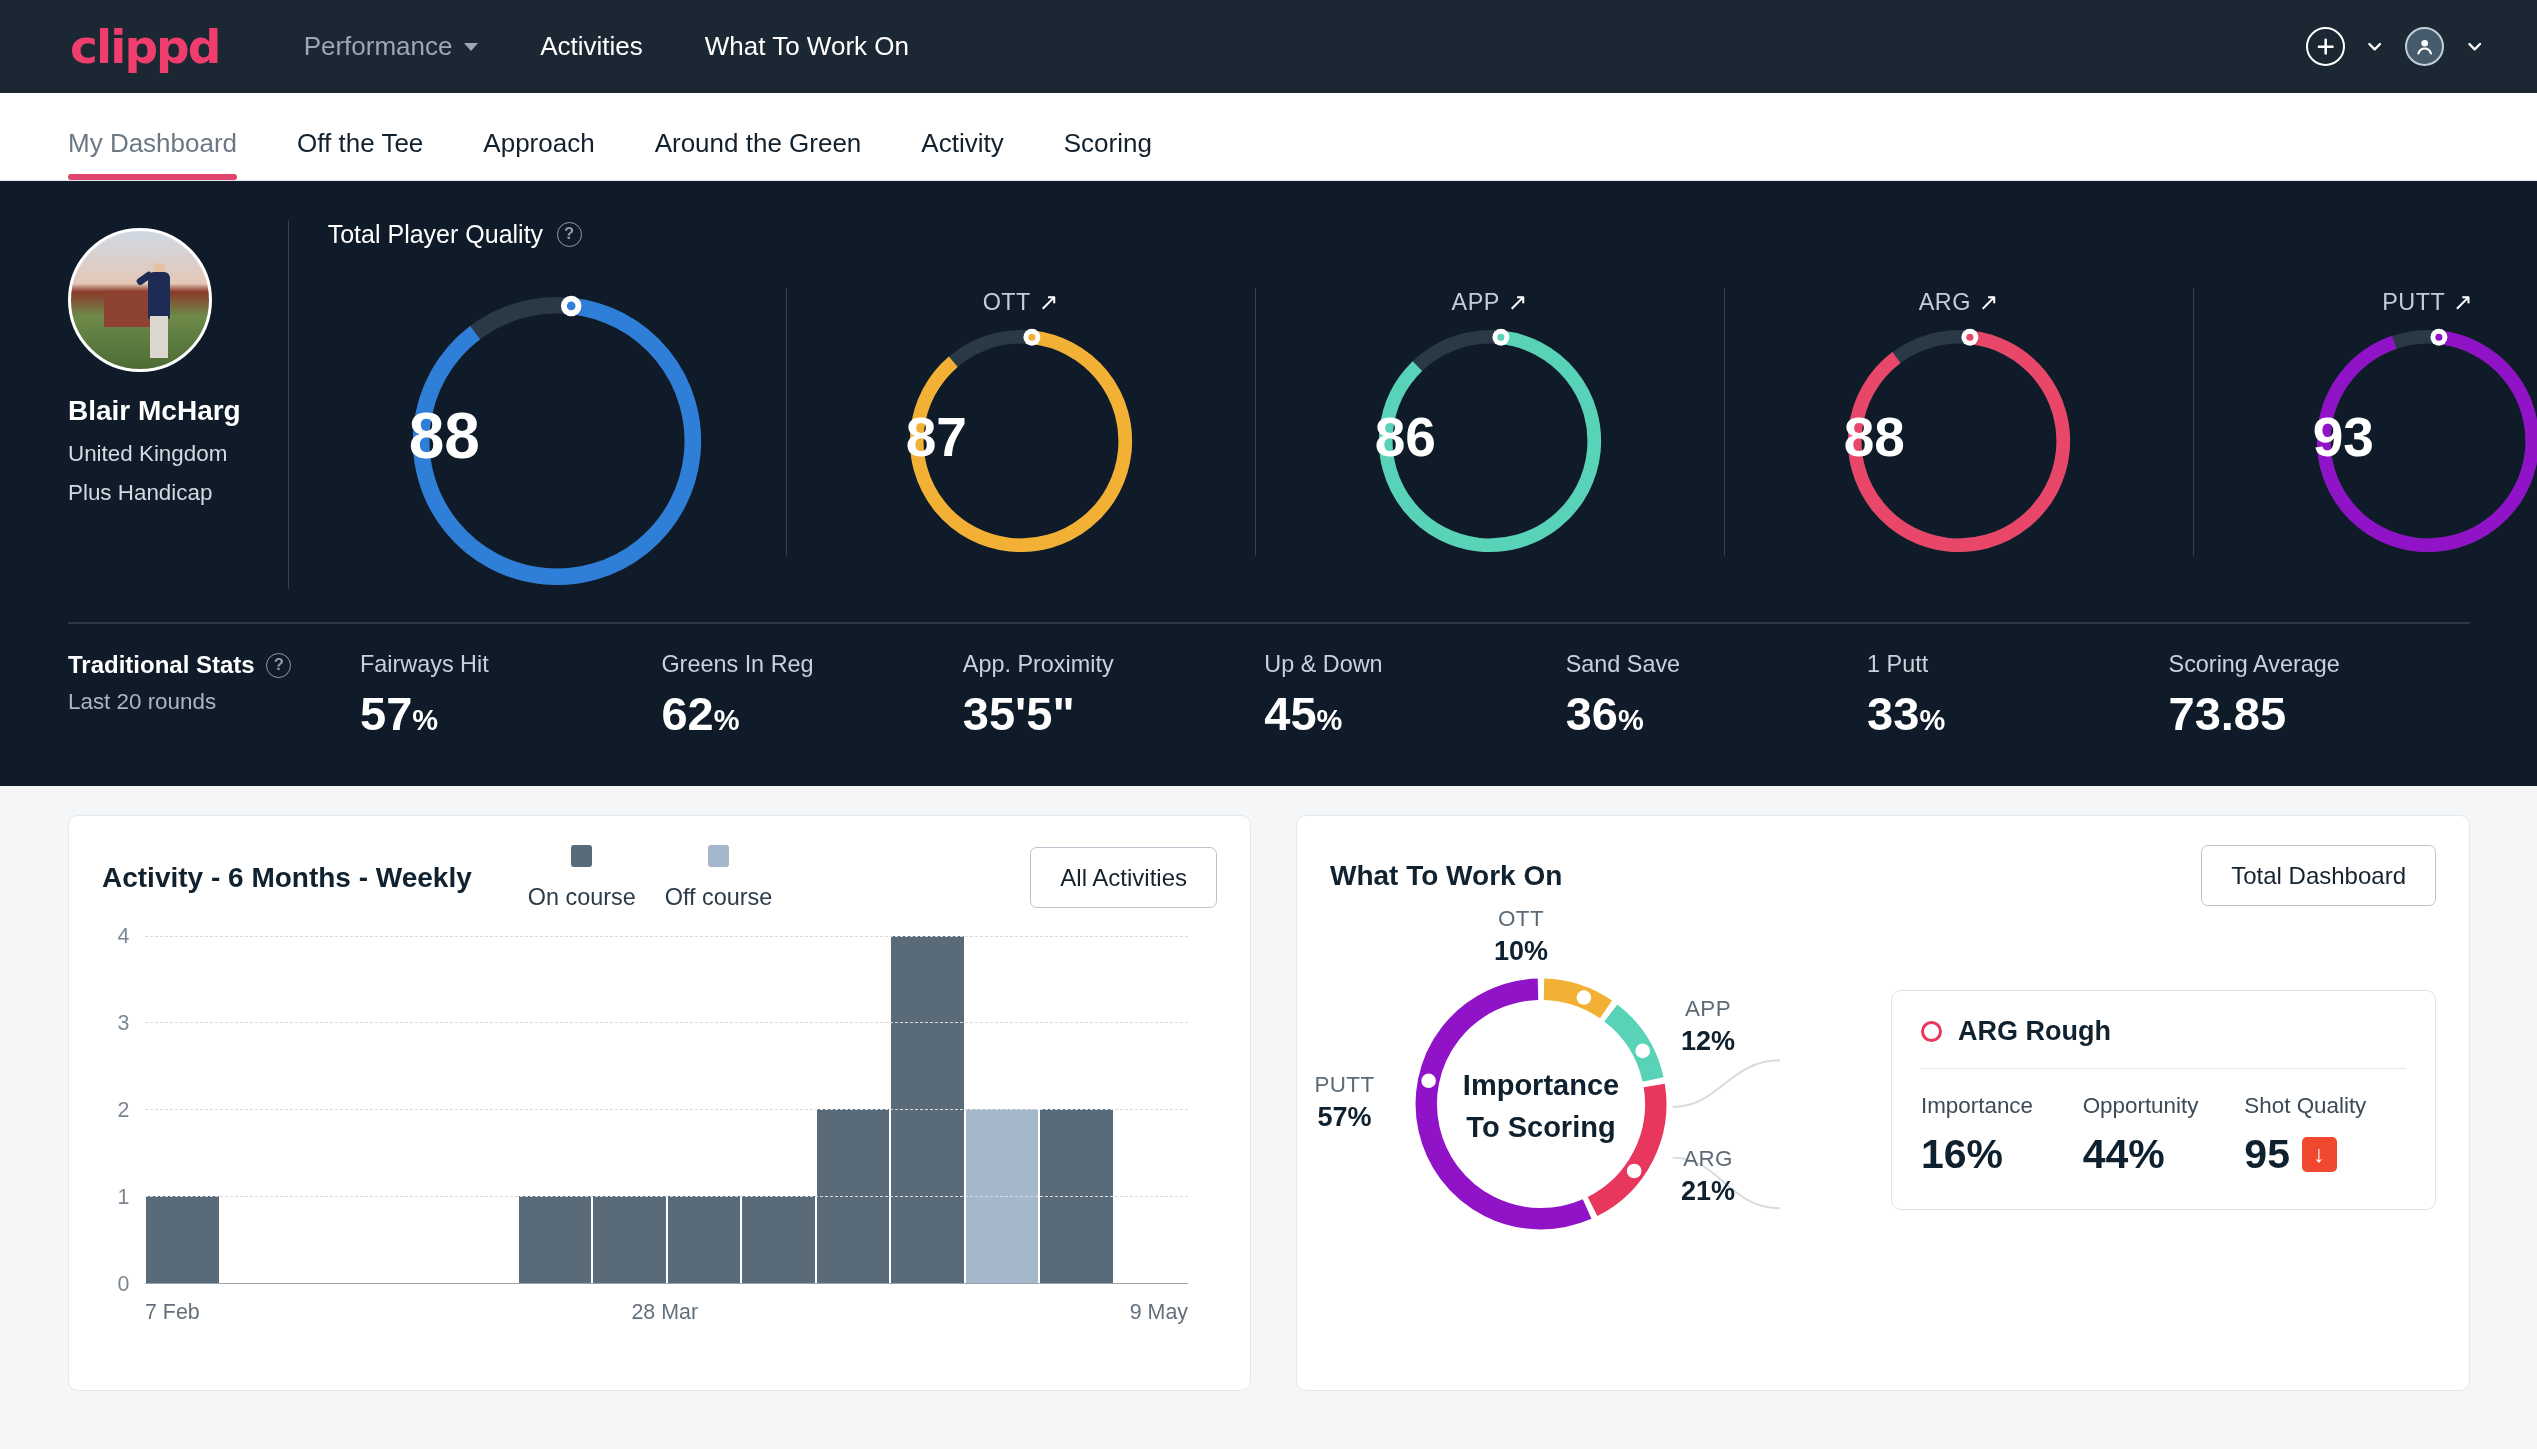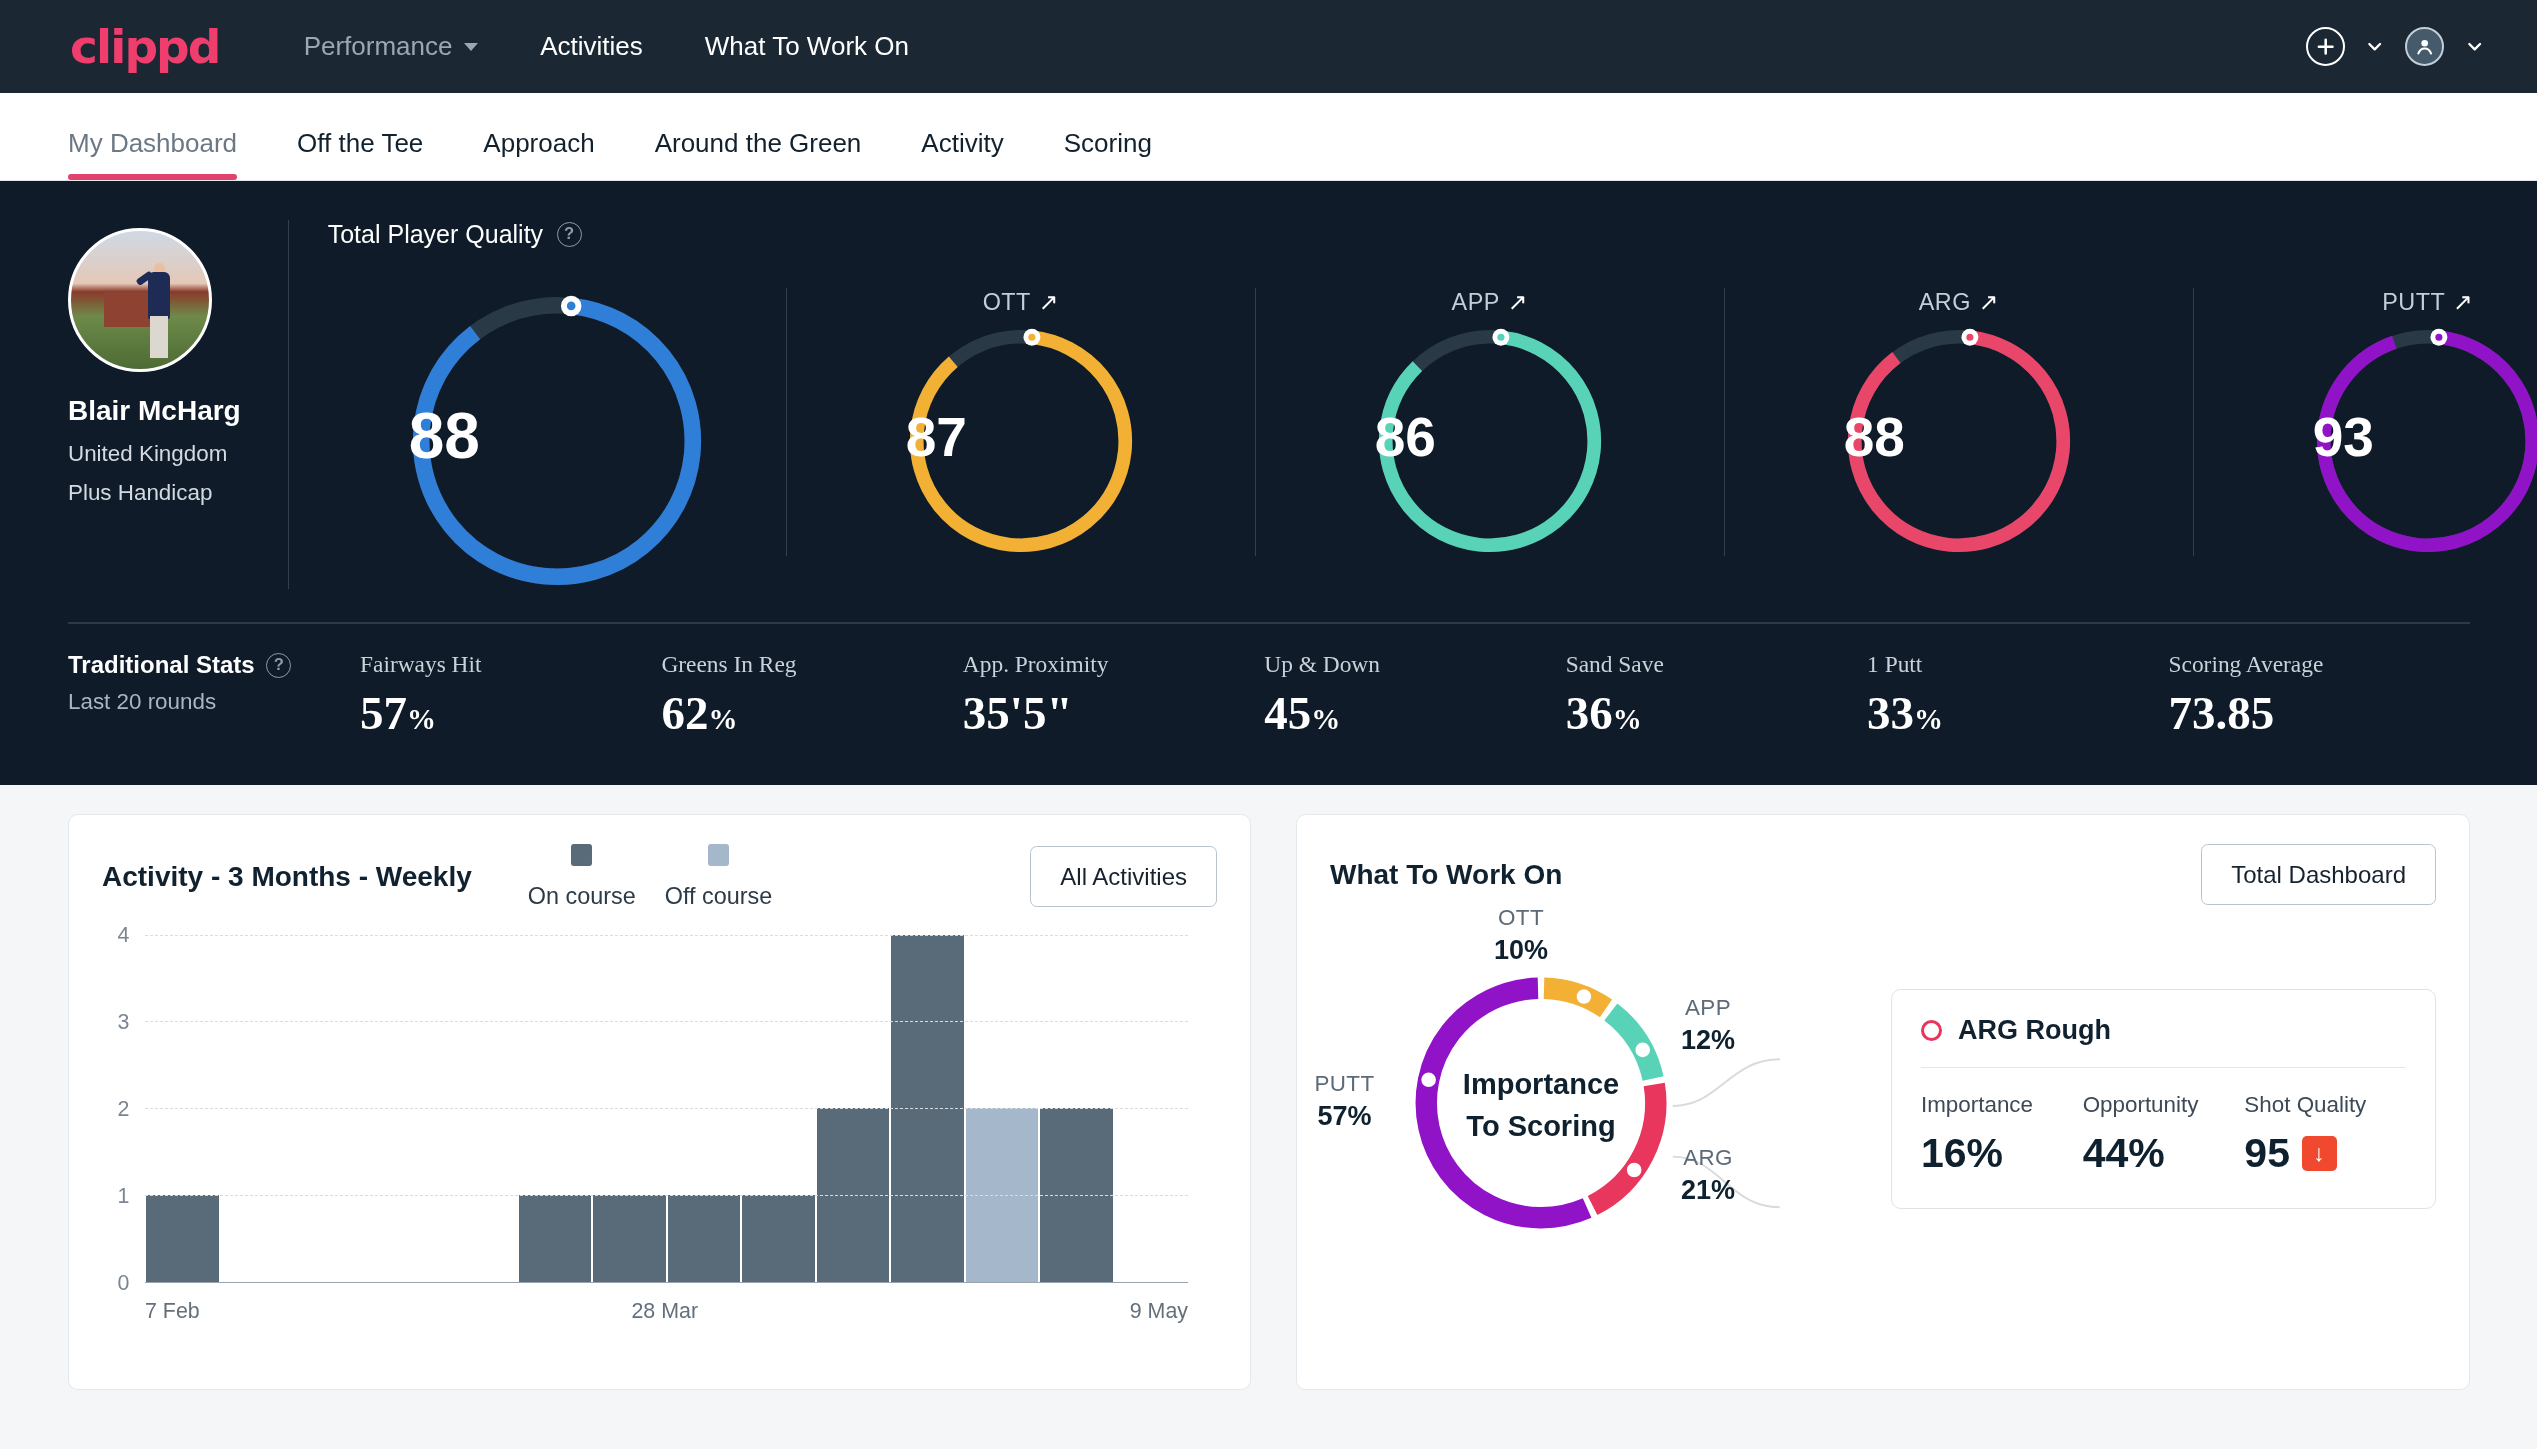--- a/index.html
+++ b/index.html
@@ -163,21 +163,21 @@
   .trad {
     display: flex; align-items: flex-start;
     padding-top: 27px;
   }
   .trad-head { width: 292px; }
   .trad-title {
     color: #ffffff; font-size: 24px; font-weight: bold;
     display: flex; align-items: center; gap: 11.7px;
   }
   .trad-sub { color: #aab5c0; font-size: 22.4px; margin-top: 9.7px; }
-  .stat { flex: 1; font-family: Liberation Serif, serif; }
+  .stat { flex: 1; }
   .stat-l { color: #c9d2da; font-size: 23.4px; margin-bottom: 7.8px; }
   .stat-v { color: #ffffff; font-size: 47px; font-weight: bold; }
   .stat-v .unit { font-size: 29px; font-weight: bold; }
 
   
   .cards {
     display: flex; gap: 45px;
     padding: 29px 68px 0 68px;
   }
   .card {
@@ -462,21 +462,21 @@
           <div class="stat-v">73.85</div>
         </div>
       </div>
   </div>
 </div>
 
 <div class="cards">
 
   <div class="card left">
     <div class="card-head">
-      <div class="card-title">Activity - 3 Months - Weekly</div>
+      <div class="card-title">Activity - 6 Months - Weekly</div>
       <div class="legend">
         <div class="legend-item">
           <span class="sw" id="sw0" style="background: rgb(89, 107, 120);"></span>
           <span>On course</span>
         </div>
         <div class="legend-item">
           <span class="sw" id="sw1" style="background: rgb(165, 183, 202);"></span>
           <span>Off course</span>
         </div>
       </div>

